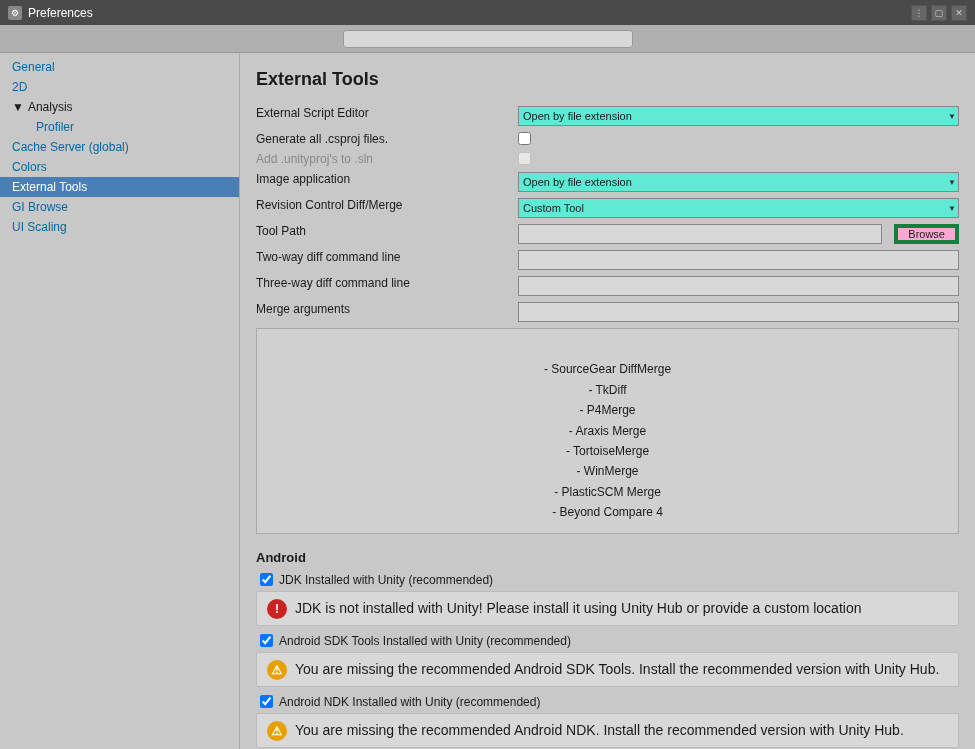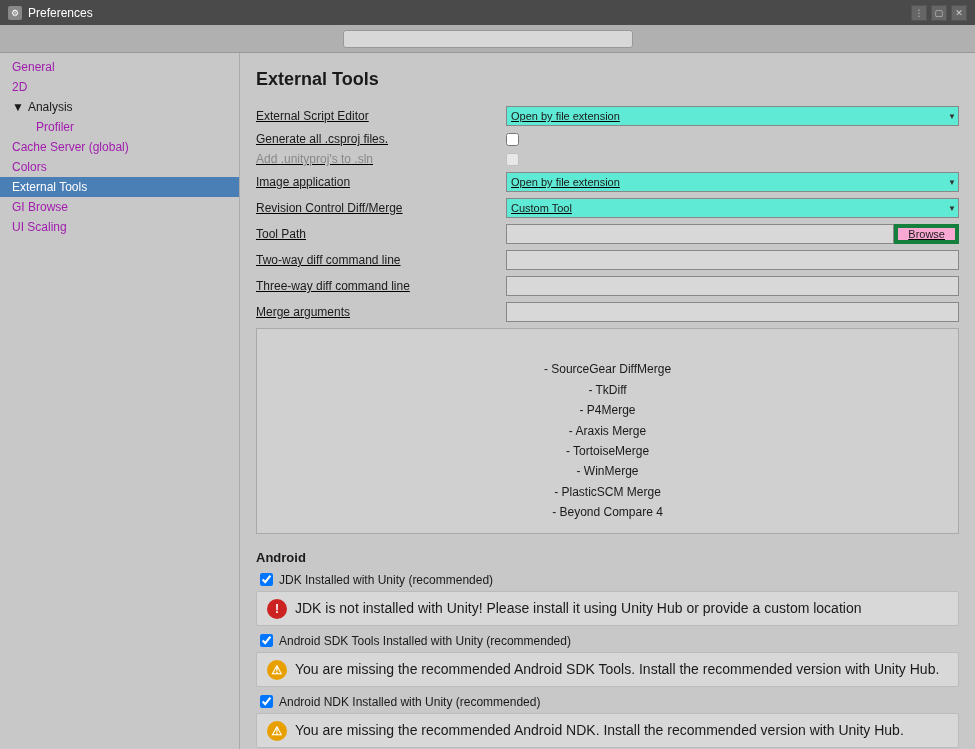--- a/index.html
+++ b/index.html
@@ -69,21 +69,21 @@
     .sidebar {
       width: 240px;
       background: #c8c8c8;
       border-right: 1px solid #aaa;
       flex-shrink: 0;
       padding: 4px 0;
     }
     .sidebar-item {
       padding: 3px 12px;
       cursor: pointer;
-      color: #a21caf;
+      color: #0369a1;
       font-size: 12px;
     }
     .sidebar-item.active {
       background: #4a7fb5;
       color: #fff;
     }
     .sidebar-item.indent2 { padding-left: 36px; }
     .sidebar-group-label {
       padding: 3px 12px;
       font-size: 12px;
@@ -104,24 +104,23 @@
       margin-bottom: 16px;
     }
     .section-title {
       font-size: 13px;
       font-weight: bold;
       color: #1a1a1a;
       margin: 16px 0 8px 0;
     }
     .form-row {
       display: flex;
-      align-items: center;
+      align-items: flex-start;
       margin-bottom: 6px;
-      gap: 0;
-      text-decoration: underline;
+      gap: 12px;
     }
     .form-label {
       width: 250px;
       flex-shrink: 0;
       color: #1a1a1a;
       font-size: 12px;
     }
     .form-label.disabled { color: #888; }
     .dropdown-container {
       flex: 1;

